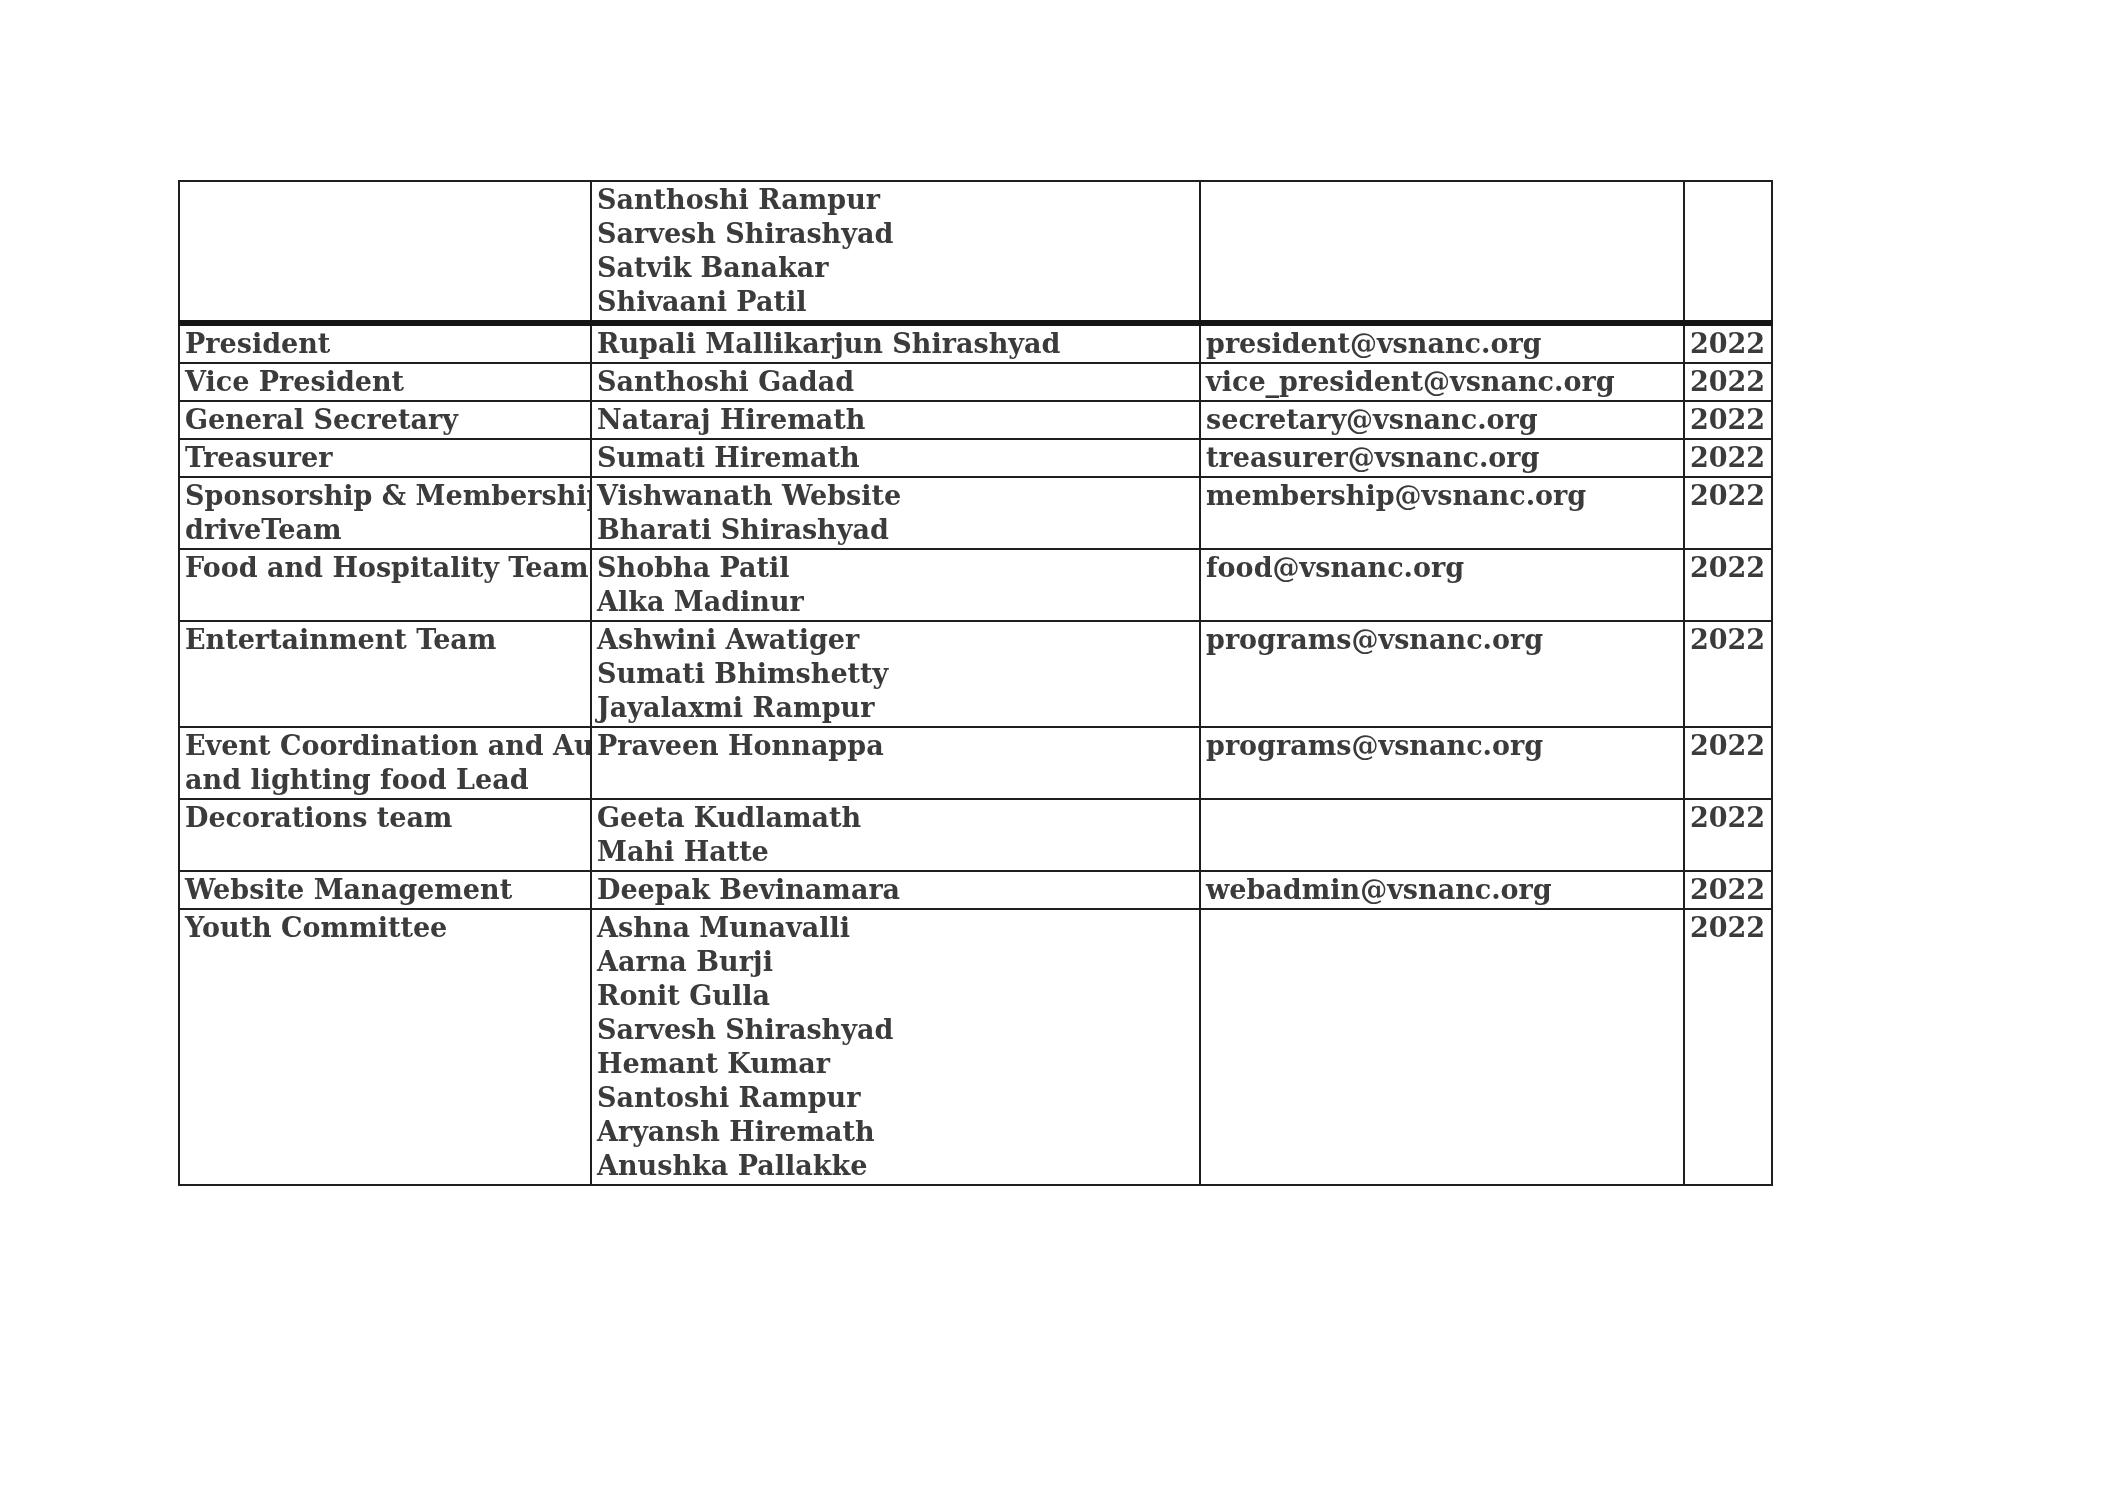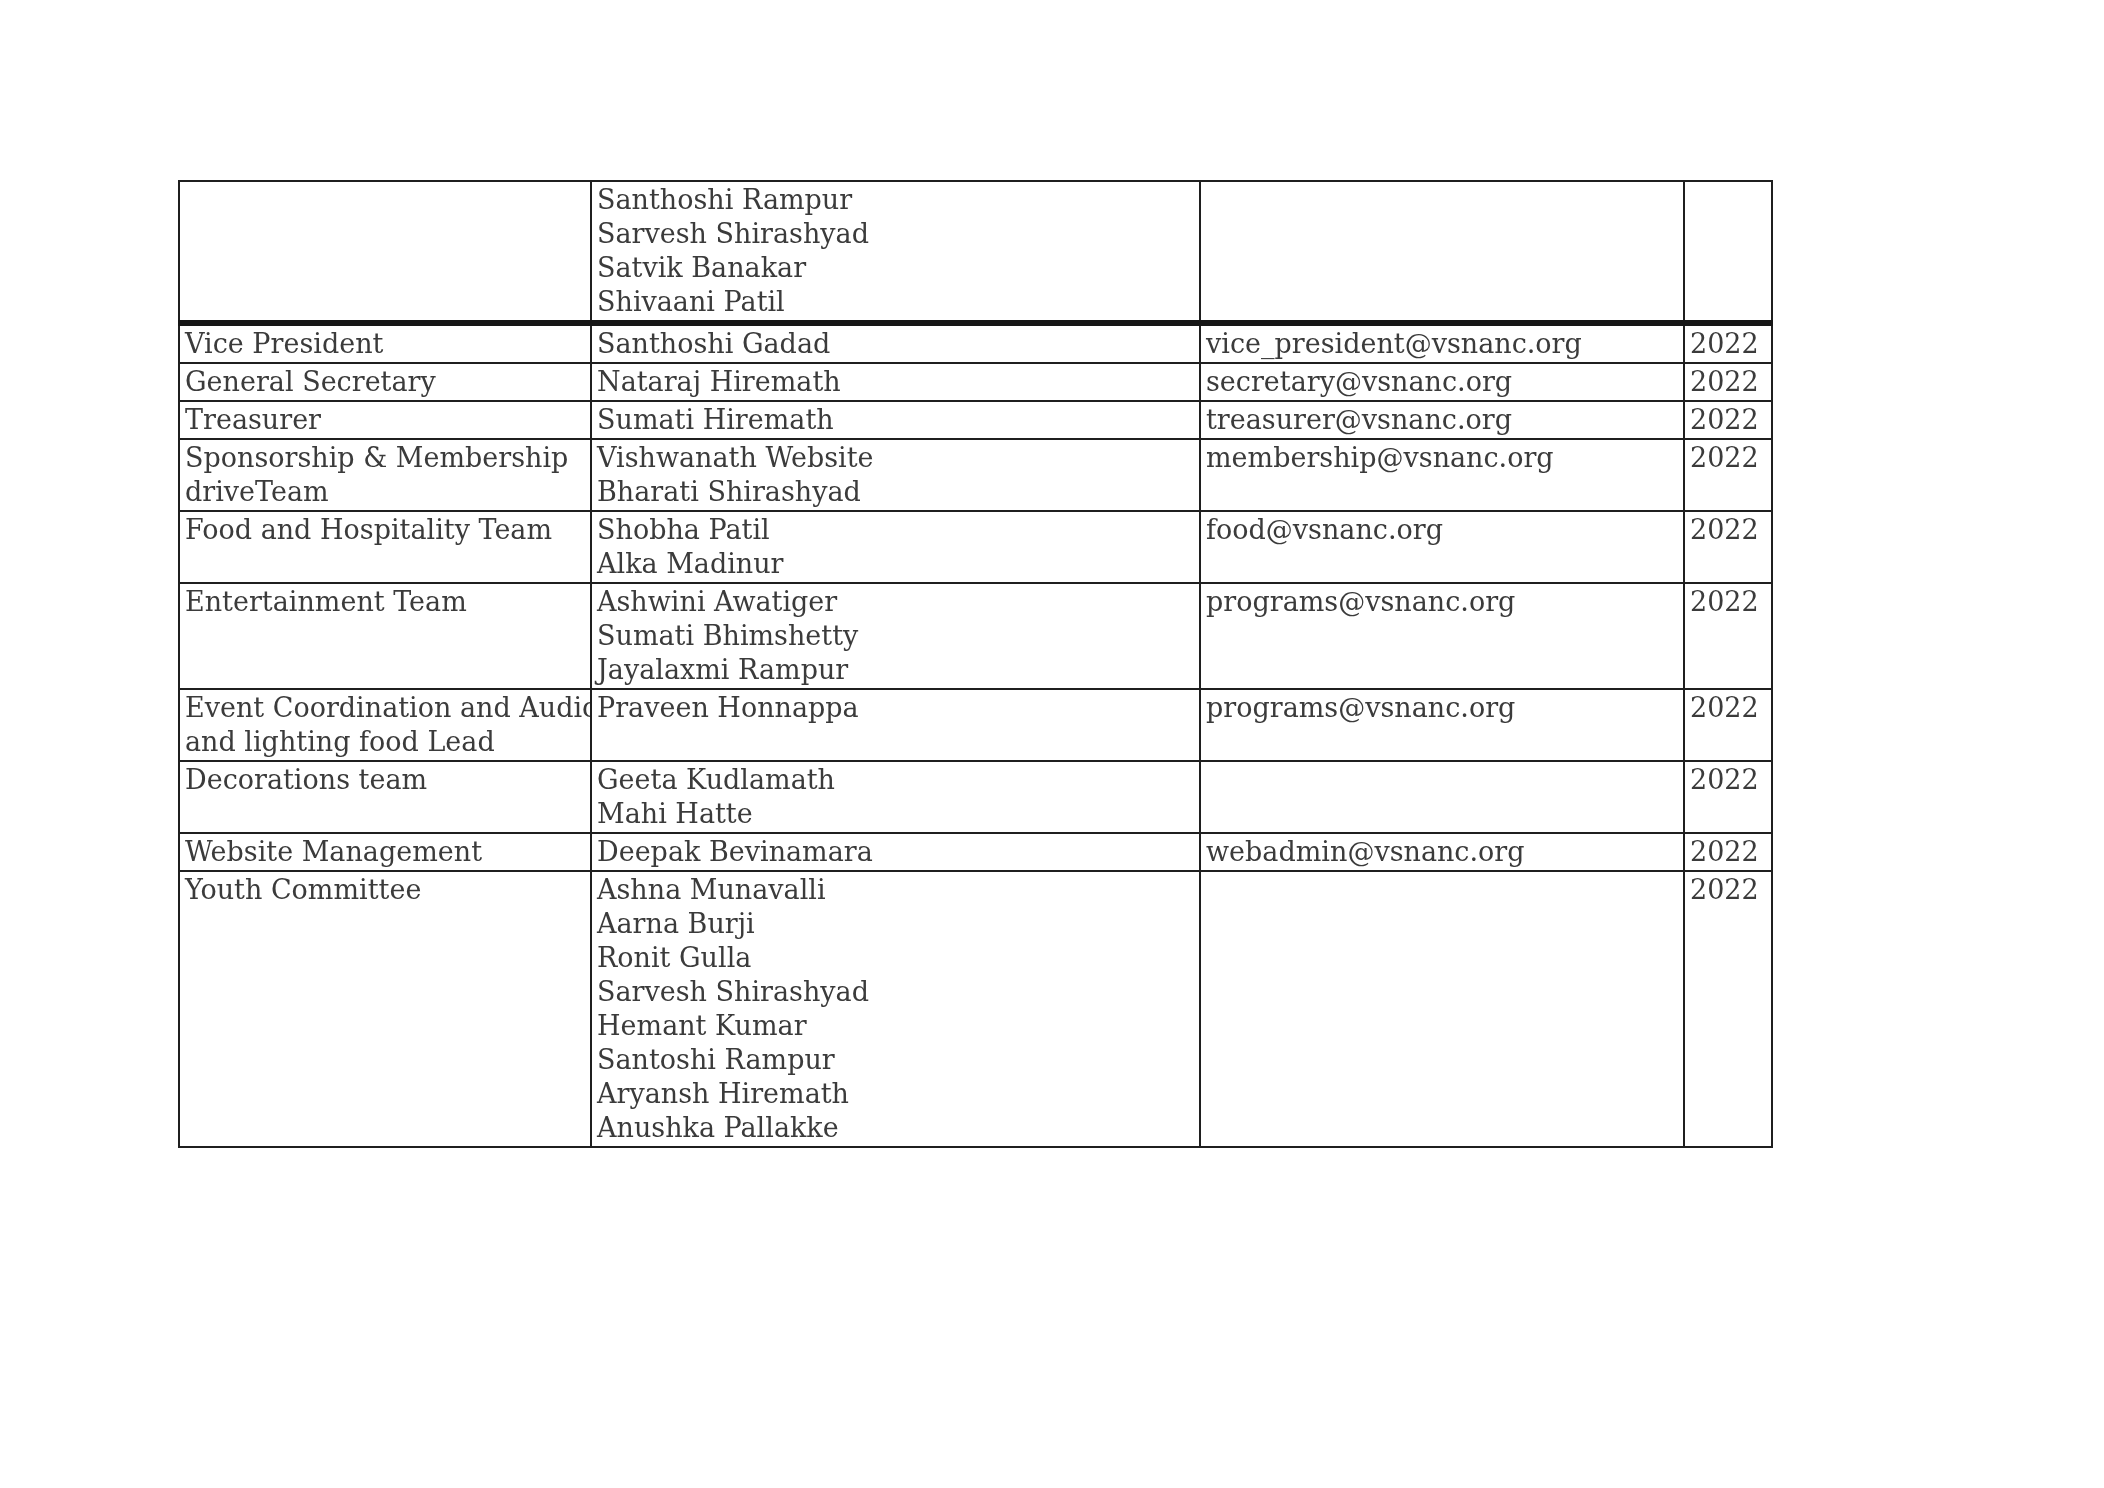--- a/index.html
+++ b/index.html
@@ -27,20 +27,21 @@
   }
   table.committee-table td {
     border: 2px solid #1f1f1f;
     vertical-align: top;
     padding: 1px 4px 1px 5px;
     font-size: 27px;
     line-height: 34px;
     color: #3b3b3b;
     overflow: hidden;
     white-space: nowrap;
+    font-weight: bold;
   }
   
   tr.thick-bottom td {
     border-bottom: 6px solid #161616;
   }
   col.c-position { width: 412px; }
   col.c-names    { width: 609px; }
   col.c-email    { width: 484px; }
   col.c-year     { width: 88px;  }
   .cell-line { display: block; }
@@ -63,20 +64,34 @@
             <span class="cell-line">Santhoshi Rampur</span>
             <span class="cell-line">Sarvesh Shirashyad</span>
             <span class="cell-line">Satvik Banakar</span>
             <span class="cell-line">Shivaani Patil</span>
           </td>
     <td></td>
     <td></td>
   </tr>
         <tr>
     <td>
+            <span class="cell-line">President</span>
+          </td>
+    <td>
+            <span class="cell-line">Rupali Mallikarjun Shirashyad</span>
+          </td>
+    <td>
+            <span class="cell-line">president@vsnanc.org</span>
+          </td>
+    <td>
+            <span class="cell-line">2022</span>
+          </td>
+  </tr>
+        <tr>
+    <td>
             <span class="cell-line">Vice President</span>
           </td>
     <td>
             <span class="cell-line">Santhoshi Gadad</span>
           </td>
     <td>
             <span class="cell-line">vice_president@vsnanc.org</span>
           </td>
     <td>
             <span class="cell-line">2022</span>

